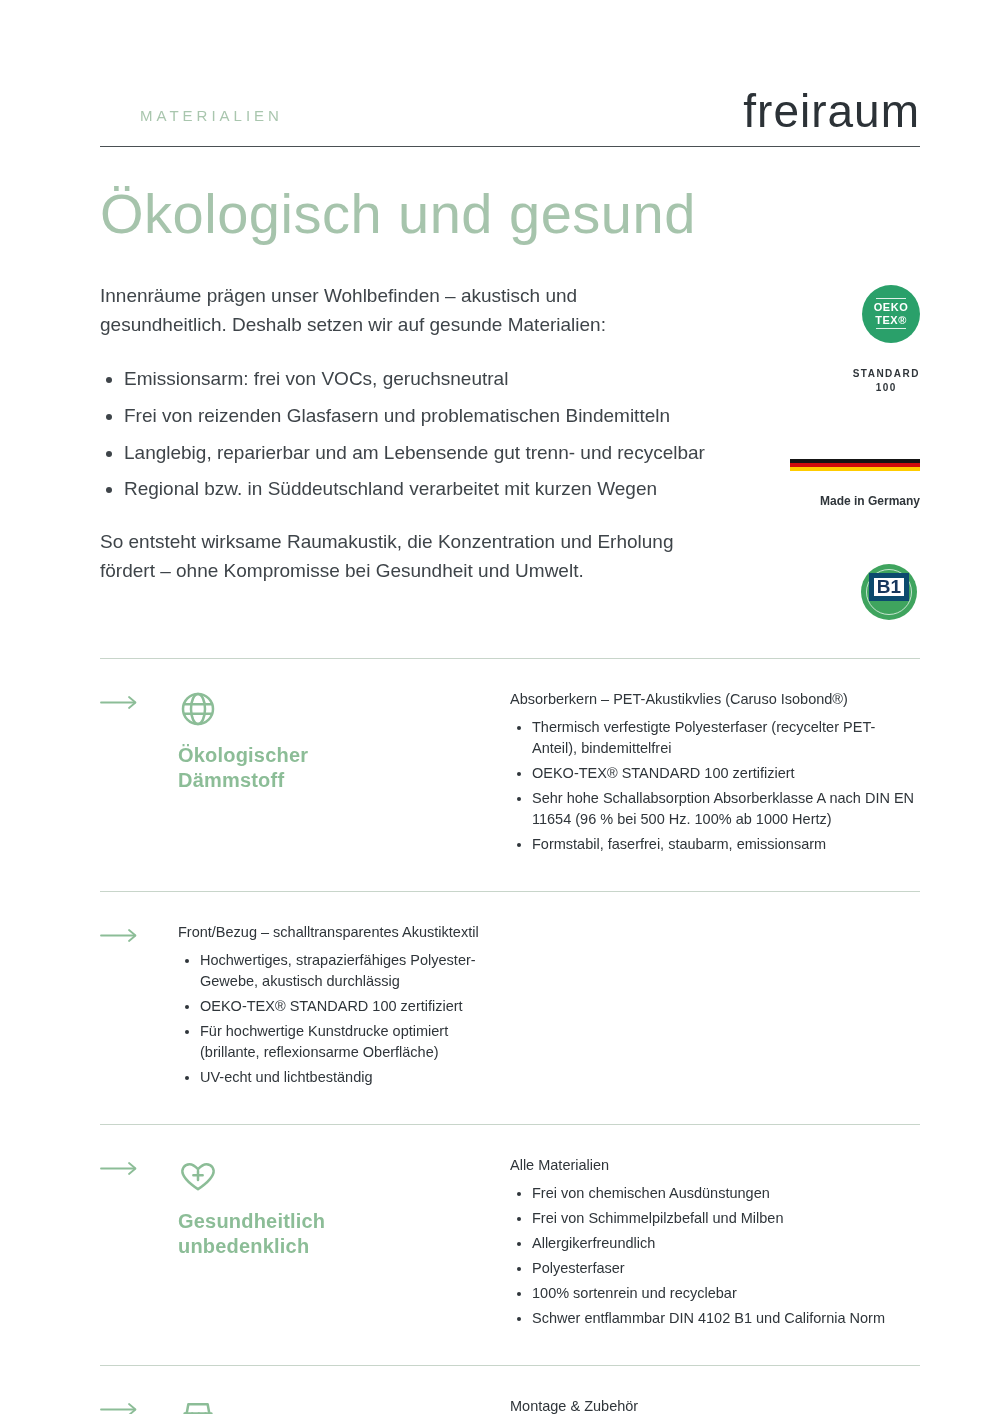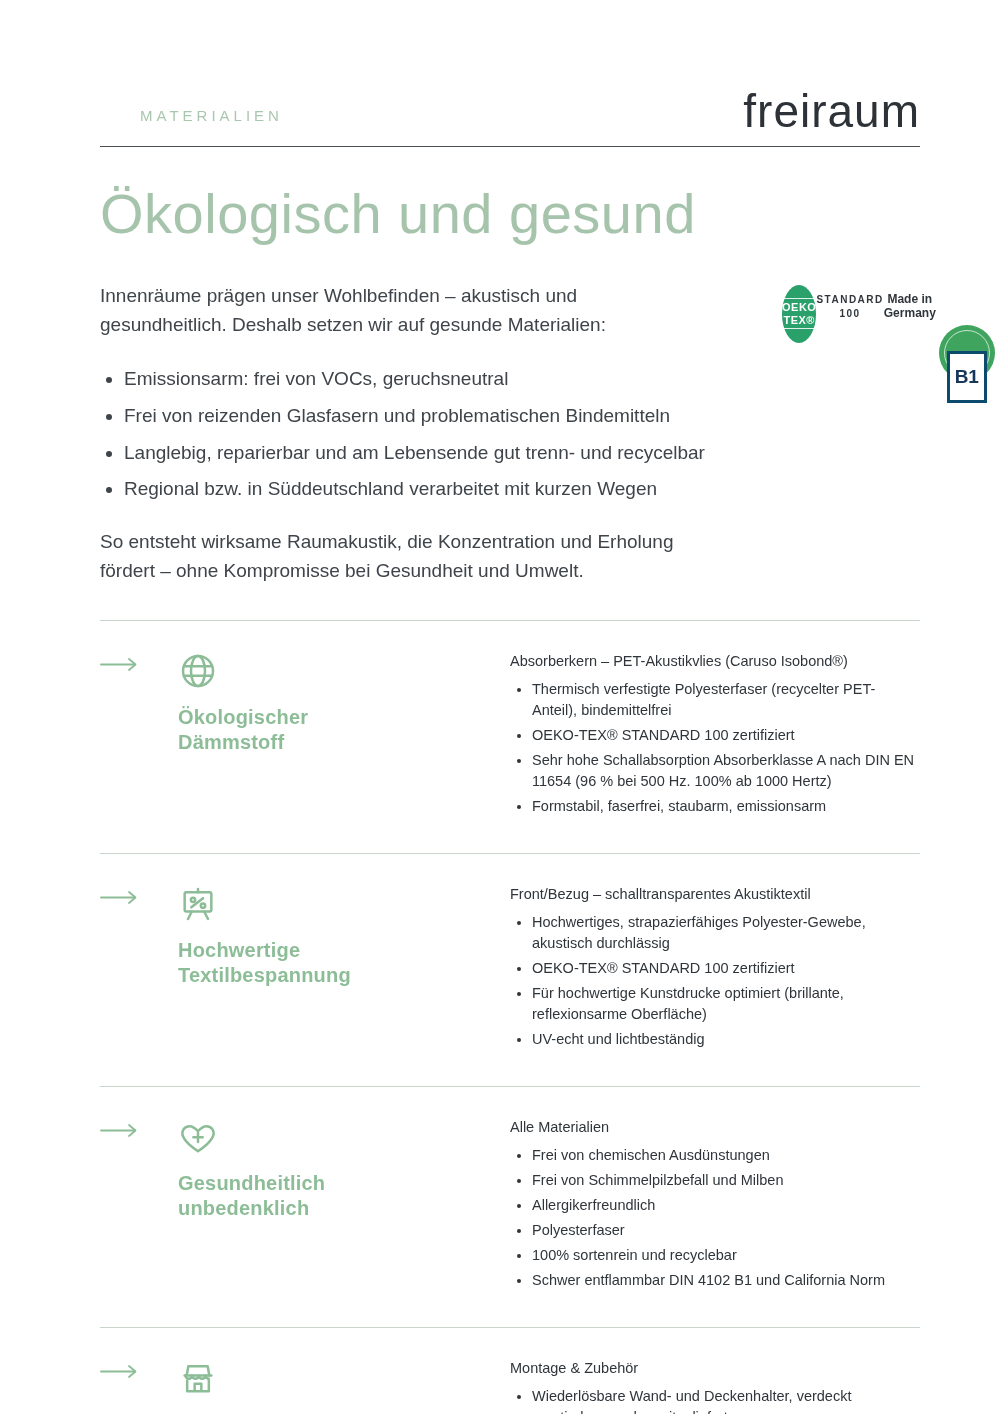--- a/index.html
+++ b/index.html
@@ -31,21 +31,21 @@
   }
 
   
   .intro-row { display: flex; margin-top: 36px; }
   .intro-col { flex: 1; padding-right: 30px; }
   .intro-col p.intro { font-size: 19px; line-height: 1.55; color: #3e4449; max-width: 545px; }
   ul.intro-bullets { margin: 26px 0 0 0; padding-left: 24px; max-width: 605px; }
   ul.intro-bullets li { font-size: 19px; line-height: 1.45; color: #3e4449; margin-bottom: 9px; }
   .intro-col p.closing { margin-top: 24px; font-size: 19px; line-height: 1.55; color: #3e4449; max-width: 605px; }
 
-  .badge-col { width: 138px; display: flex; flex-direction: row; align-items: flex-start; padding-top: 4px; }
+  .badge-col { width: 138px; display: flex; flex-direction: column; align-items: flex-end; padding-top: 4px; gap: 16px; }
   .oeko-circle {
     width: 58px; height: 58px; border-radius: 50%;
     background: #2aa06a; color: #ffffff;
     display: flex; flex-direction: column; align-items: center; justify-content: center;
     font-size: 11px; font-weight: 700; letter-spacing: 0.5px; line-height: 1.15;
   }
   .oeko-circle .rule { width: 30px; height: 1px; background: rgba(255,255,255,.85); margin: 2px 0; }
   .oeko-caption { margin-top: 8px; text-align: center; font-size: 10px; font-weight: 700; letter-spacing: 1.5px; color: #2f353a; line-height: 1.4; }
 
   .flag { margin-top: 48px; width: 130px; }
@@ -58,22 +58,22 @@
   .b1-badge { margin-top: 34px; position: relative; width: 62px; height: 66px; }
   .b1-ring {
     position: absolute; left: 3px; top: 6px; width: 56px; height: 56px; border-radius: 50%;
     background: #3fa45e;
   }
   .b1-ring::after {
     content: ""; position: absolute; inset: 5px; border-radius: 50%;
     border: 1px solid rgba(255,255,255,.7);
   }
   .b1-square {
-    position: absolute; left: 11px; top: 32px; width: 40px; height: 52px;
-    background: #ffffff; border: 3px solid #0c4a6e;
+    position: absolute; left: 11px; top: 15px; width: 40px; height: 28px;
+    background: #ffffff; border: 5px solid #0c4a6e;
     display: flex; align-items: center; justify-content: center;
     font-size: 19px; font-weight: 700; color: #17365c;
   }
 
   
   #sections { margin-top: 34px; }
   section.feature {
     display: grid;
     grid-template-columns: 78px 332px 1fr;
     padding: 28px 0 32px 0;
@@ -167,31 +167,20 @@
             <li>Sehr hohe Schallabsorption  Absorberklasse A nach DIN EN 11654 (96 % bei 500 Hz. 100% ab 1000 Hertz)</li>
             <li>Formstabil, faserfrei, staubarm, emissionsarm</li>
           </ul>
         </div>
       </section>
       <section class="feature">
         <div class="arrow"><svg width="38" height="15" viewBox="0 0 38 15" stroke="currentColor" fill="none" stroke-width="1.8" stroke-linecap="round" stroke-linejoin="round">
             <path d="M1 7.5h34"></path>
             <path d="M29 2l6.5 5.5L29 13"></path>
           </svg></div>
-        <div class="feature-left">
-          <div class="feature-icon"><svg viewBox="0 0 24 24" stroke="currentColor" fill="none" stroke-width="1.5" stroke-linecap="round" stroke-linejoin="round">
-              <rect x="4" y="5" width="16" height="11.5" rx="1"></rect>
-              <path d="M12 3v2M8.3 16.5 6 21M15.7 16.5 18 21"></path>
-              <circle cx="9" cy="9.5" r="1.3"></circle>
-              <path d="M8 14l7-5.5"></path>
-              <circle cx="15" cy="13" r="1.3"></circle>
-            </svg></div>
-          <h2 class="feature-title">Hochwertige
-Textilbespannung</h2>
-        </div>
         <div class="feature-content">
           <p class="lead">Front/Bezug – schalltransparentes Akustiktextil</p>
           <ul>
             <li>Hochwertiges, strapazierfähiges Polyester-Gewebe, akustisch durchlässig</li>
             <li>OEKO-TEX® STANDARD 100 zertifiziert</li>
             <li>Für hochwertige Kunstdrucke optimiert (brillante, reflexionsarme Oberfläche)</li>
             <li>UV-echt und lichtbeständig</li>
           </ul>
         </div>
       </section>

